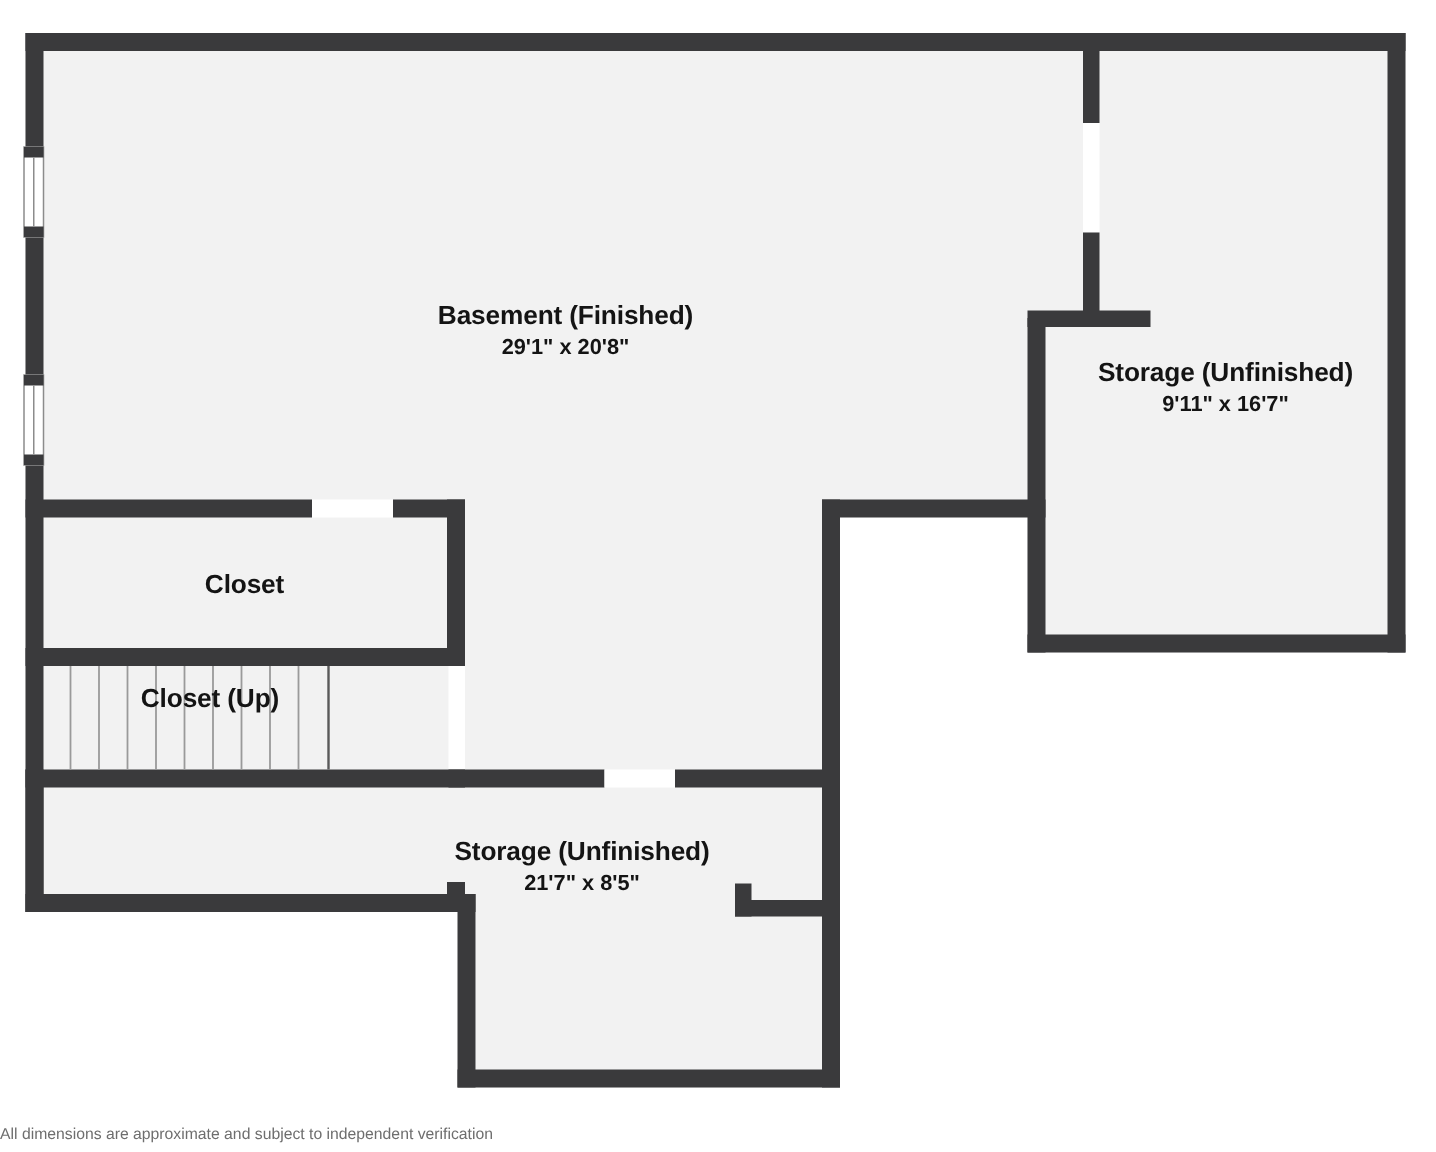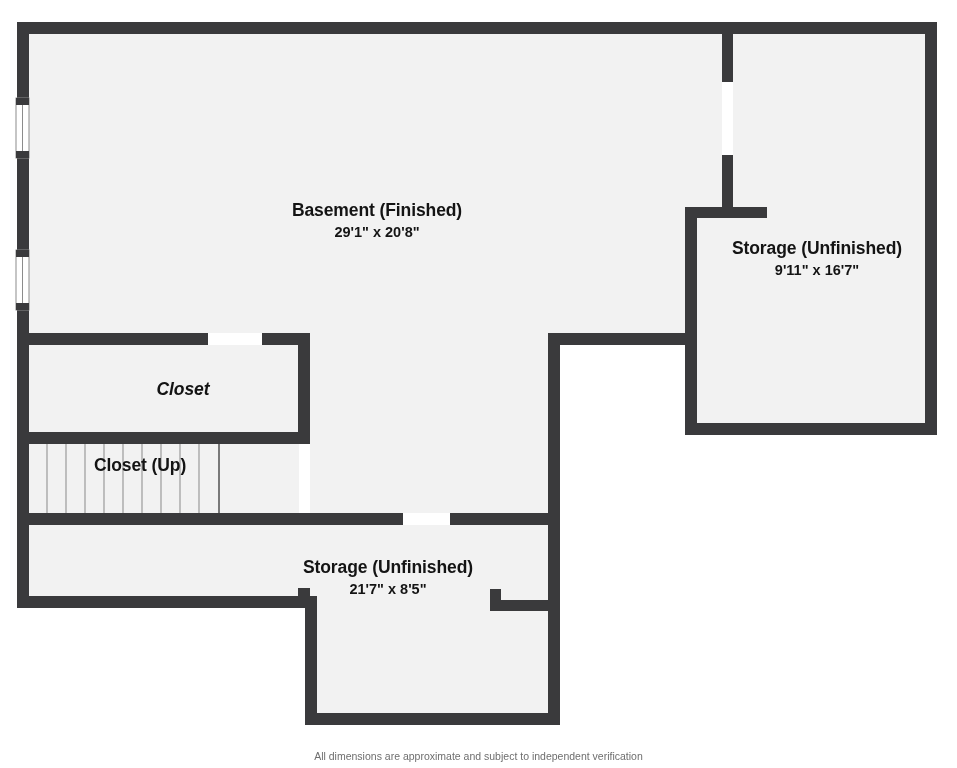--- a/index.html
+++ b/index.html
@@ -41,29 +41,28 @@
     display: block;
   }
   .room-dims {
     font-size: 14.5px;
     font-weight: bold;
     display: block;
     margin-top: 3px;
   }
   .label-basement { left: 258px; top: 200px; width: 238px; }
   .label-storage-upper { left: 698px; top: 238px; width: 238px; }
-  .label-closet { left: 102px; top: 379px; width: 162px; font-style: italic; }
+  .label-closet { left: 82px; top: 379px; width: 162px; }
   .label-stairs { left: 50px; top: 455px; width: 180px; }
   .label-storage-lower { left: 269px; top: 557px; width: 238px; }
   .disclaimer {
     position: absolute;
     left: 0;
     top: 750px;
     width: 957px;
-    text-align: center;
     font-size: 10.5px;
     color: #6e6e6e;
     font-family: "Liberation Sans", sans-serif;
   }
 </style>
 </head>
 <body>
 
 <div id="plan-root">
 

